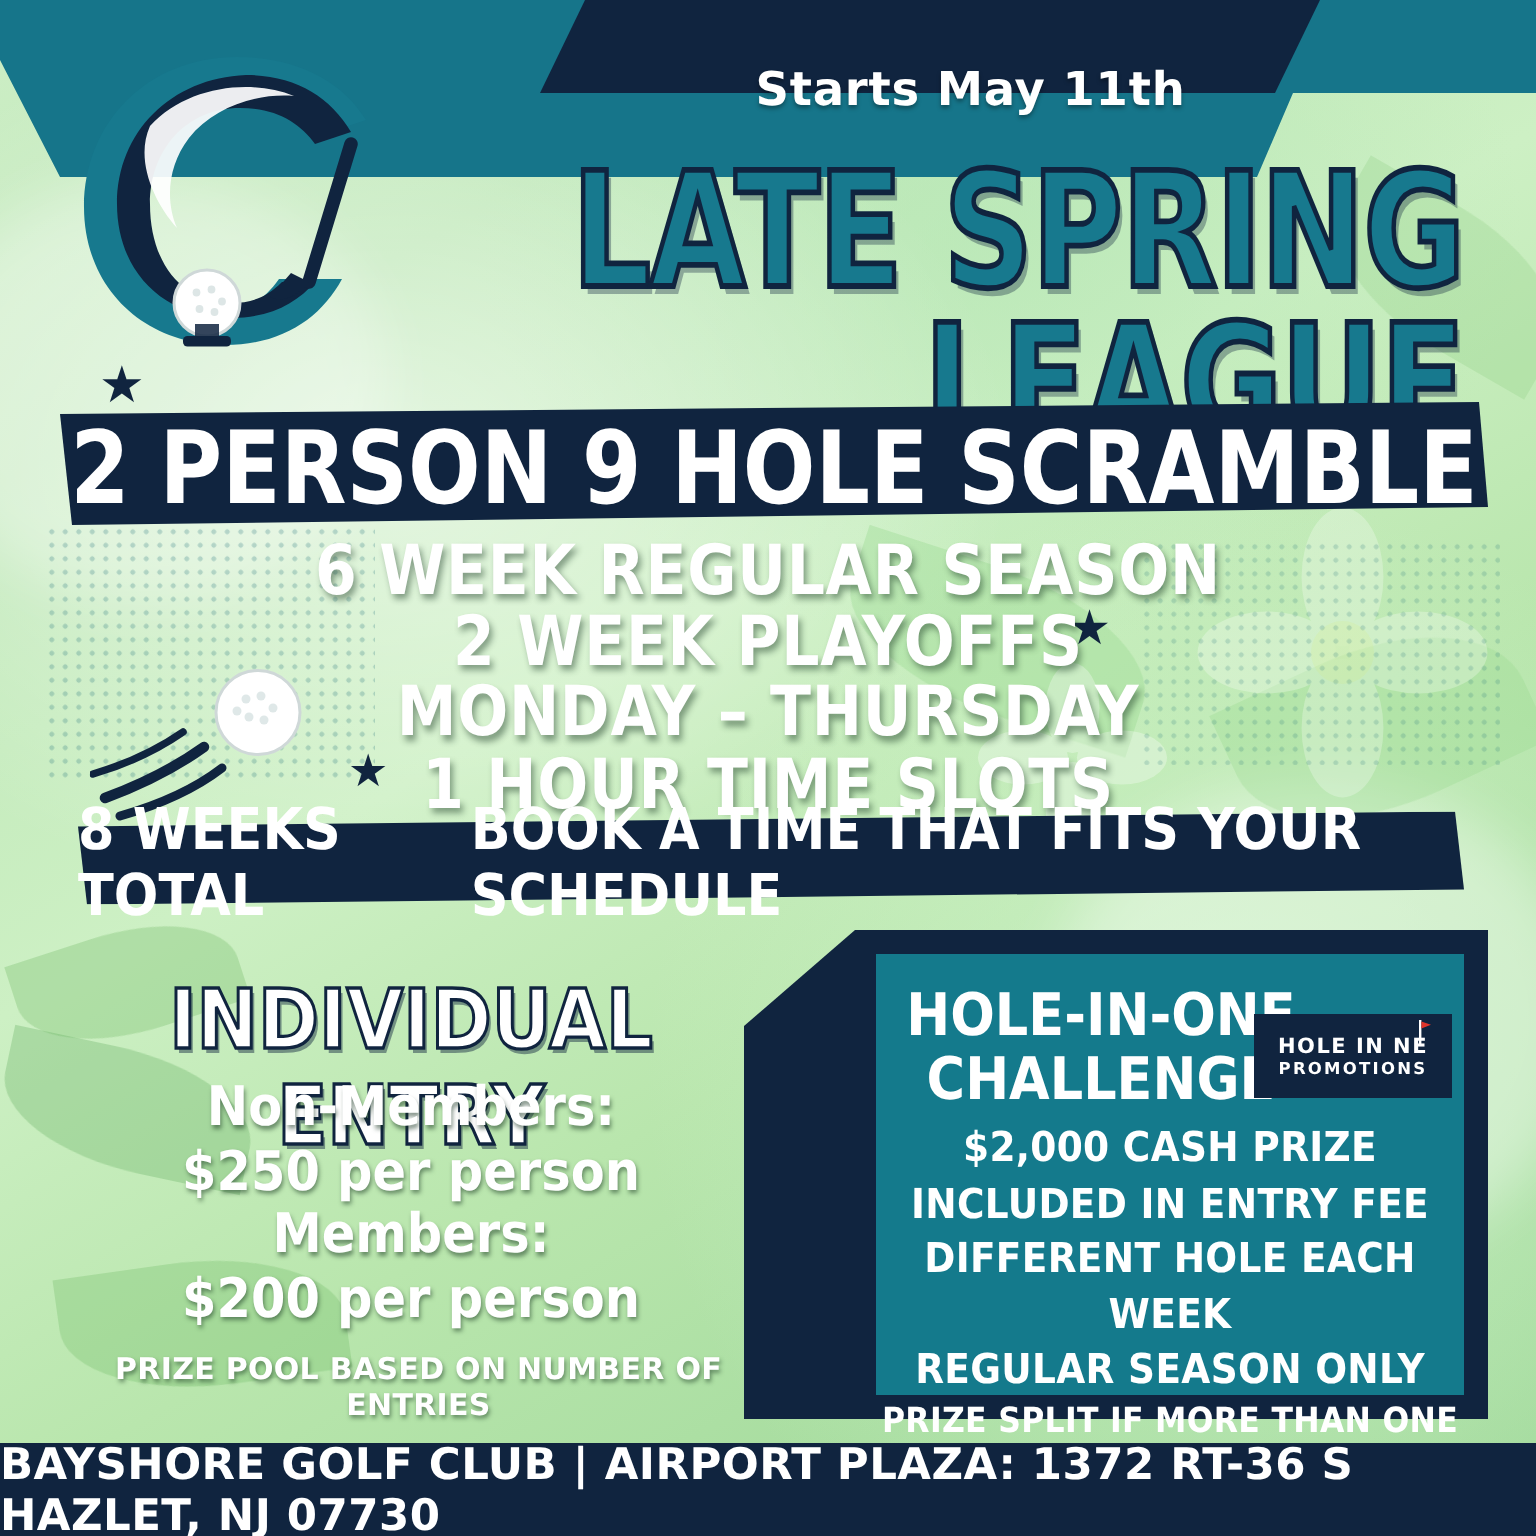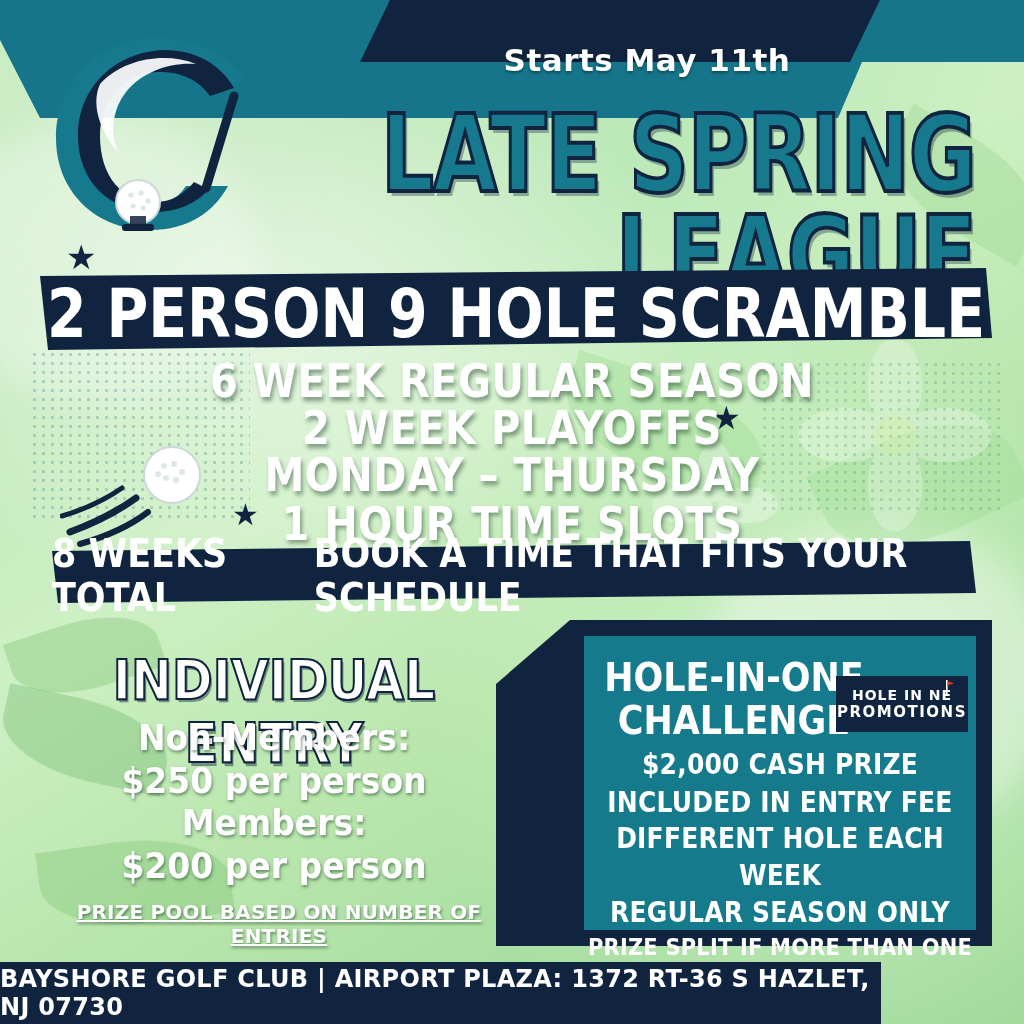--- a/index.html
+++ b/index.html
@@ -187,21 +187,20 @@
     top: 900px; left: 44px;
     width: 470px;
     text-align: center;
     color: #ffffff;
     font-family: "DejaVu Sans", sans-serif;
     font-weight: bold;
     font-size: 20px;
     line-height: 1.2;
     letter-spacing: 0.2px;
     text-shadow: 1px 2px 3px rgba(20,50,30,0.5);
-    text-decoration: underline;
   }
 
   
   .hio-navy {
     position: absolute;
     top: 620px; left: 496px;
     width: 496px; height: 326px;
     background: #10243f;
     clip-path: polygon(74px 0, 496px 0, 496px 326px, 0 326px, 0 64px);
   }
@@ -227,21 +226,21 @@
     position: absolute;
     top: 676px; left: 836px;
     width: 132px; height: 56px;
     background: #10243f;
     display: flex; flex-direction: column;
     align-items: center; justify-content: center;
     color: #ffffff;
     font-family: "DejaVu Sans", sans-serif;
   }
   .hio-logo .l1 { font-size: 14px; font-weight: bold; letter-spacing: 1px; }
-  .hio-logo .l2 { font-size: 15px; font-weight: bold; letter-spacing: 1.5px; }
+  .hio-logo .l2 { font-size: 11px; font-weight: bold; letter-spacing: 1.5px; }
   .hio-flag {
     position: absolute; top: 4px; right: 14px;
     width: 14px; height: 16px;
   }
   .hio-lines {
     position: absolute;
     top: 758px; left: 584px;
     width: 392px;
     text-align: center;
     color: #ffffff;
@@ -250,27 +249,27 @@
     font-size: 25px;
     line-height: 1.34;
     letter-spacing: 0.2px;
     transform: scaleY(1.1);
   }
 
   
   .footer {
     position: absolute;
     bottom: 0; left: 0;
-    width: 881px; height: 62px;
+    width: 1024px; height: 62px;
     background: #10243f;
     display: flex; align-items: center; justify-content: center;
     color: #ffffff;
     font-family: "DejaVu Sans", sans-serif;
     font-weight: bold;
-    font-size: 24px;
+    font-size: 29px;
     letter-spacing: 0.3px;
   }
 
   
   .star {
     position: absolute;
     color: #10243f;
     font-size: 34px;
     line-height: 1;
   }

